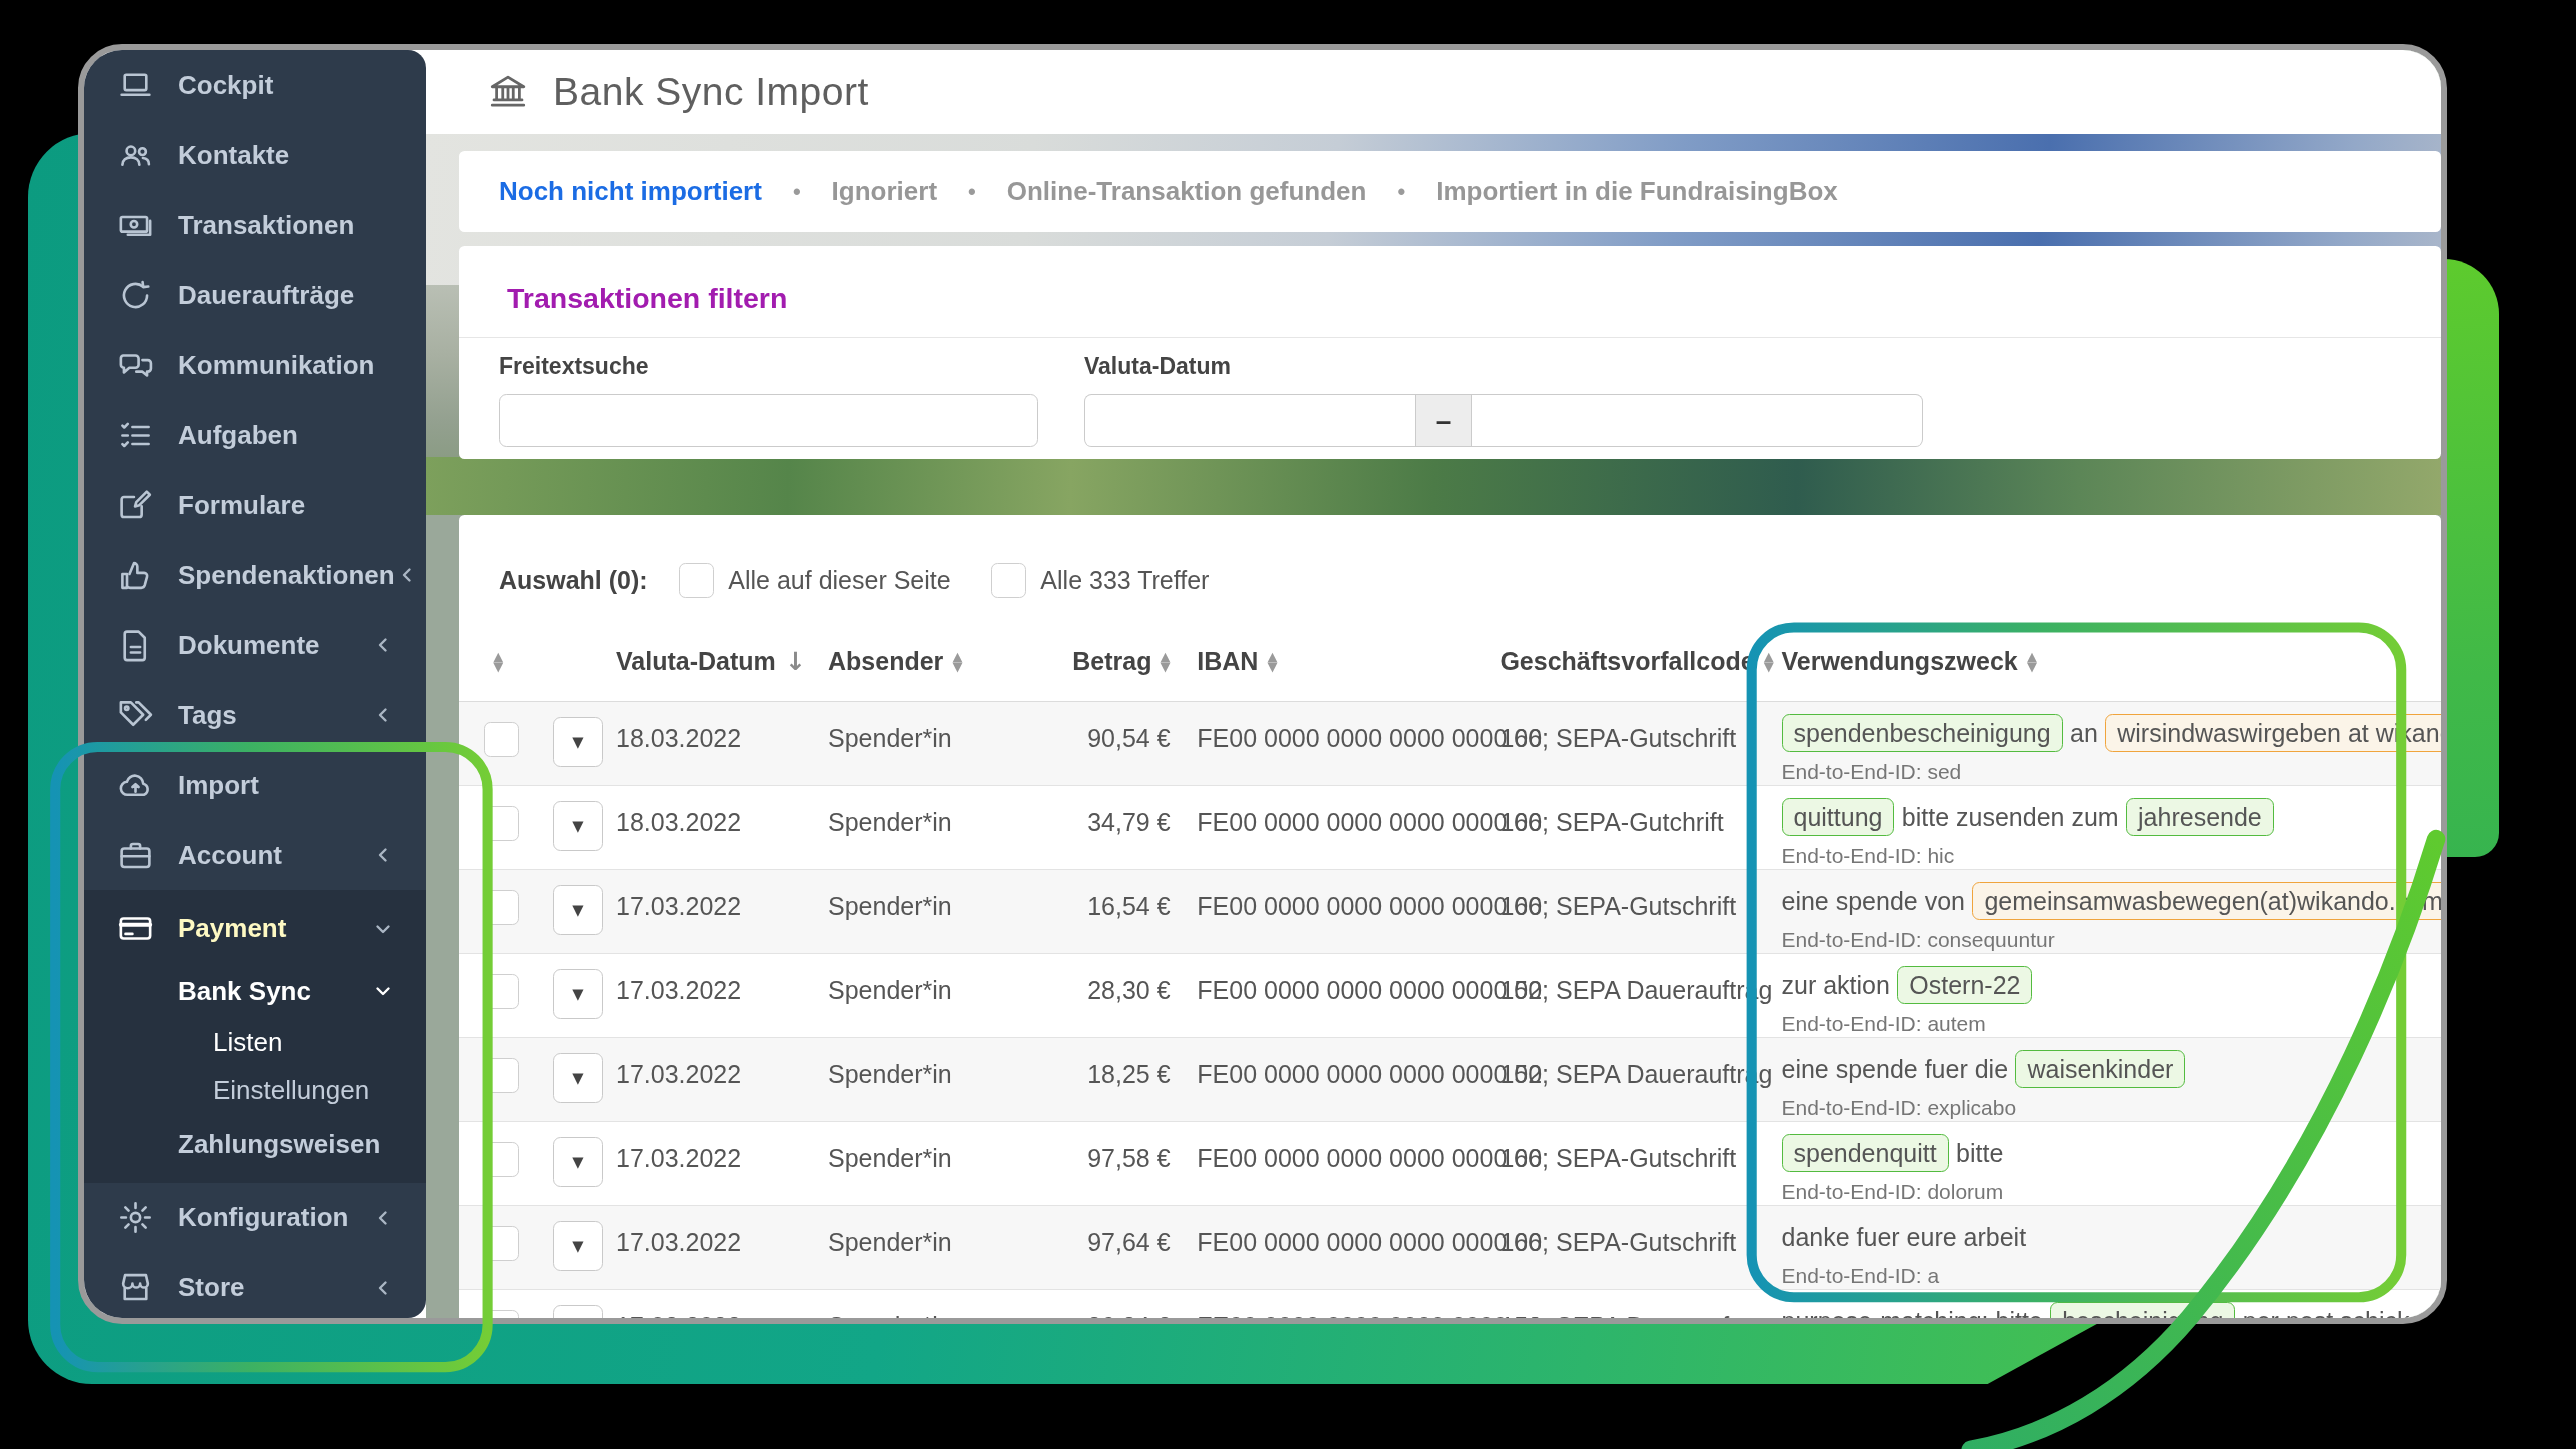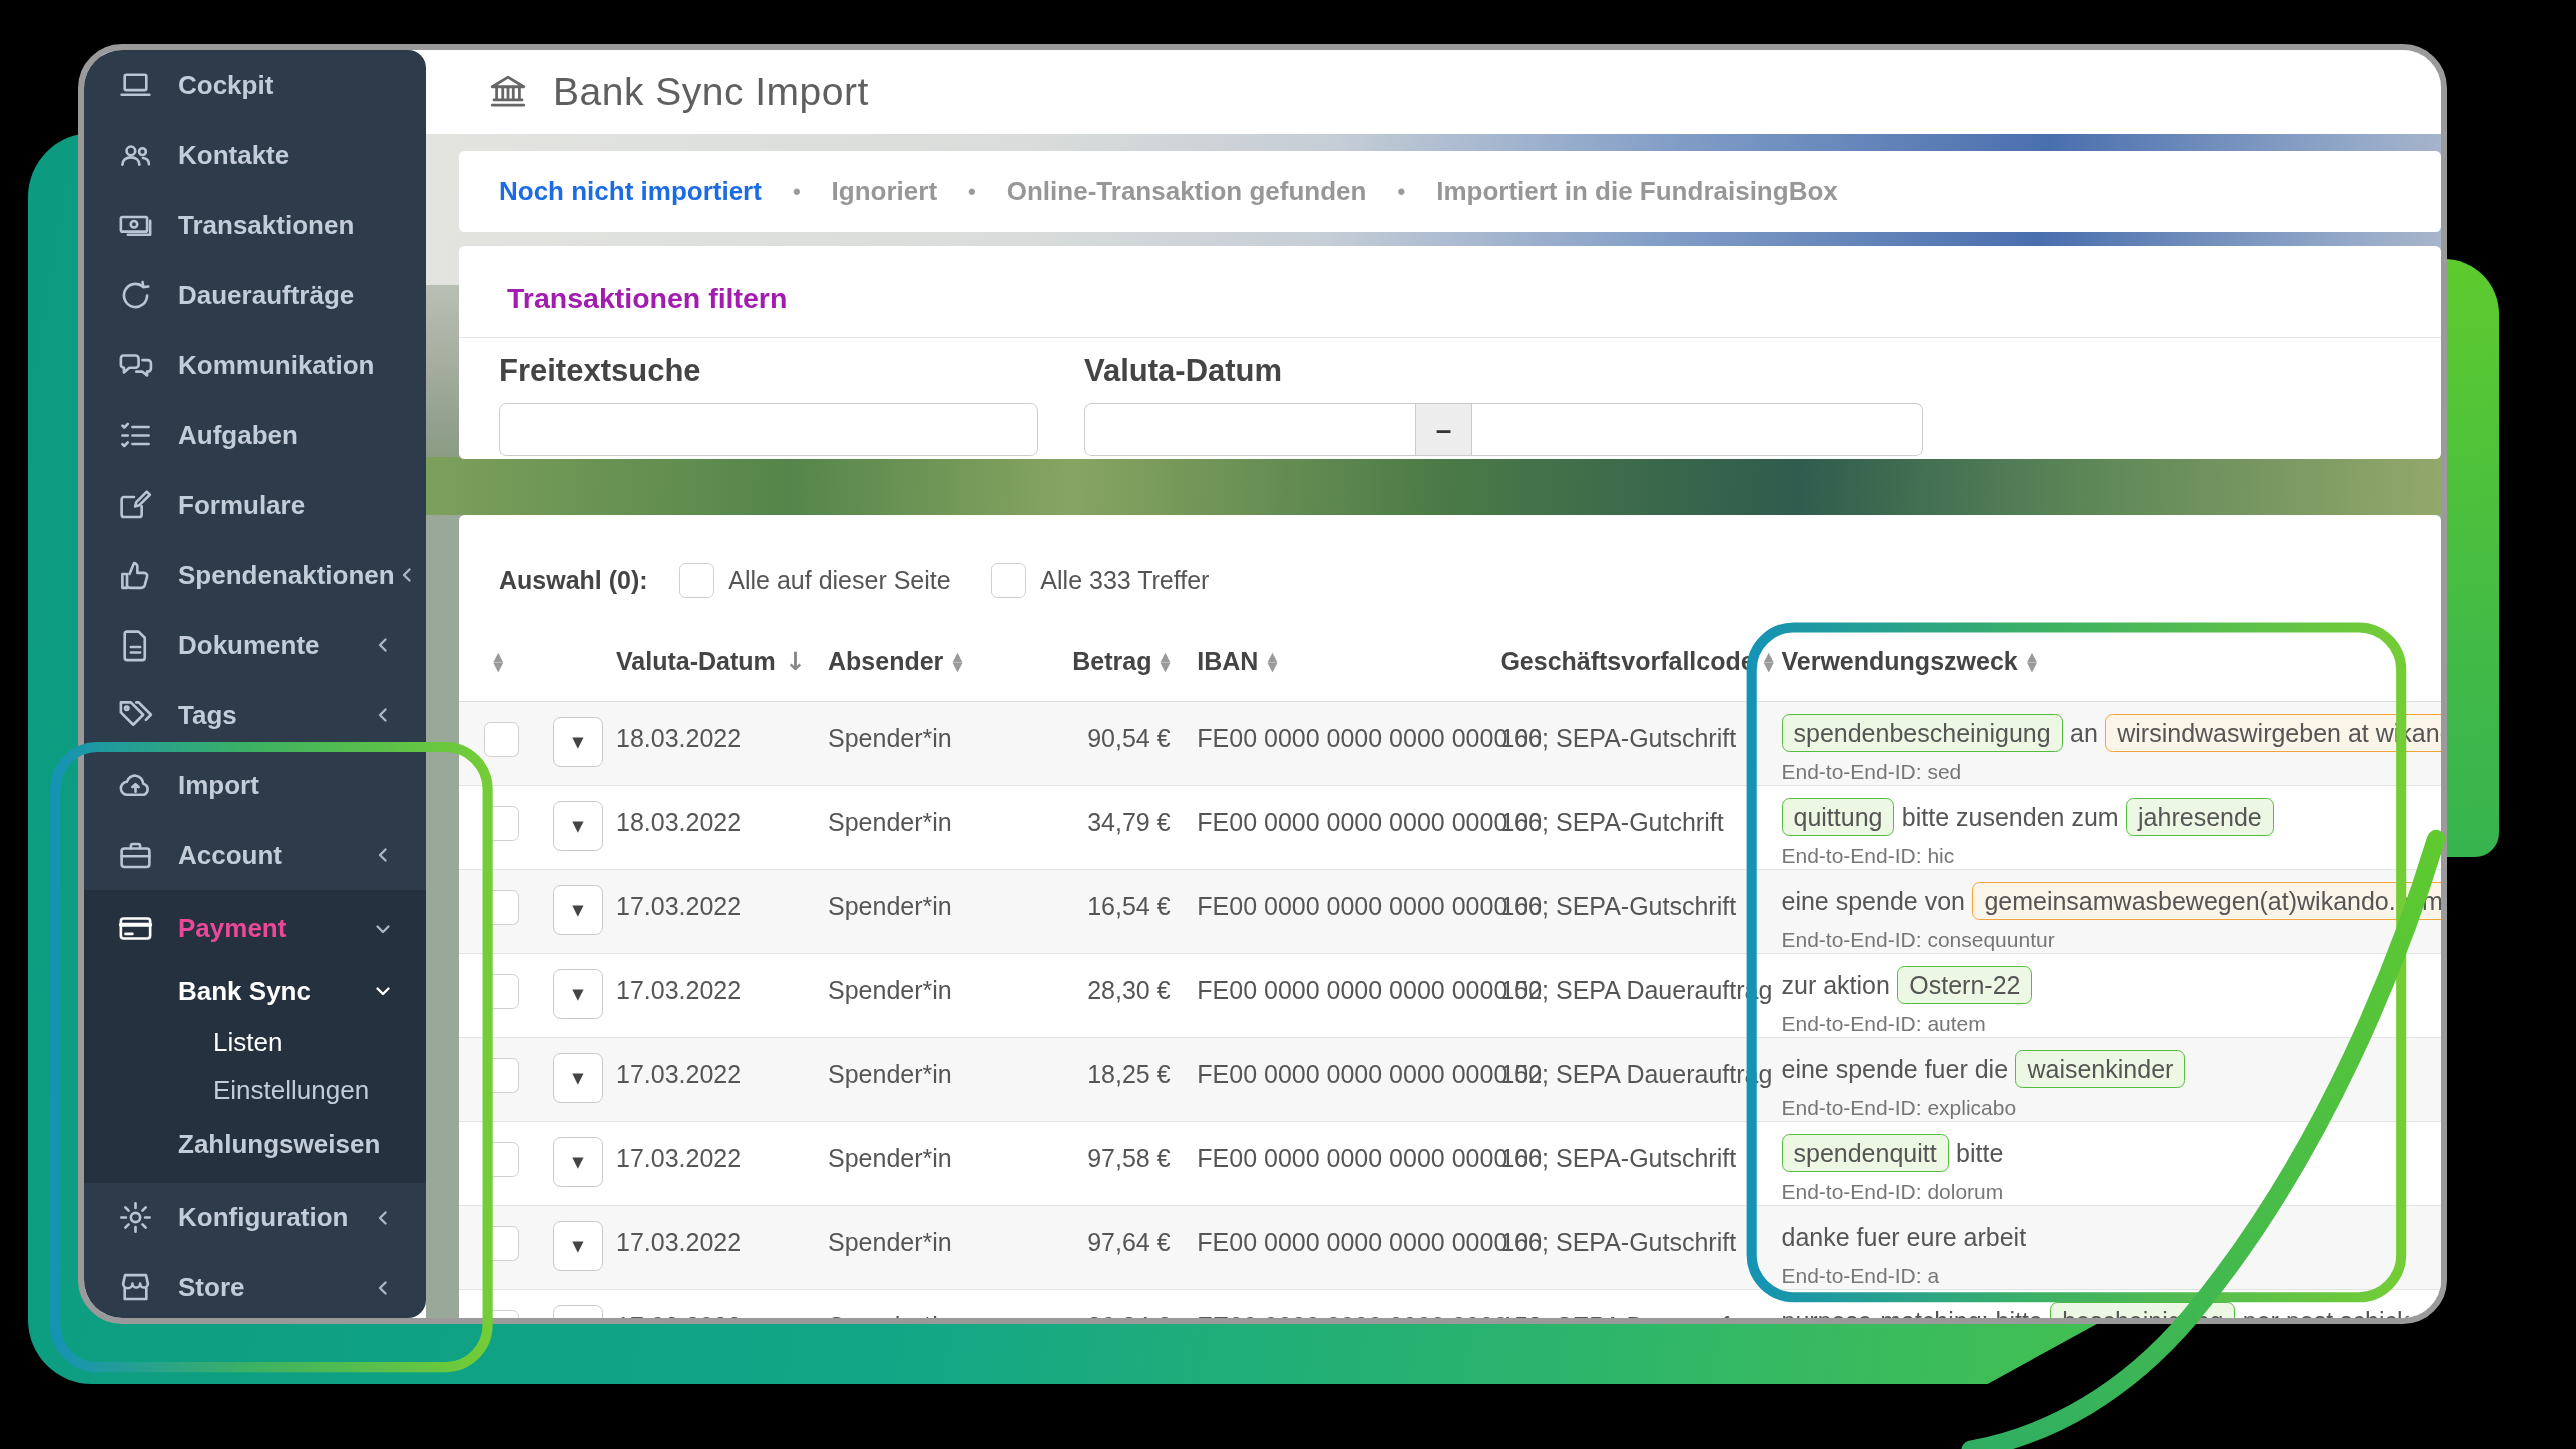--- a/index.html
+++ b/index.html
@@ -20,21 +20,21 @@
 
   
   .sidebar{width:342px;flex:0 0 342px;background:#2e3b4b;color:#c3cdda;font-size:26px;font-weight:600;border-radius:18px;}
   .snav{list-style:none;margin:0;padding:0;}
   .sitem{height:70px;display:flex;align-items:center;padding:0 31px 0 33px;position:relative;cursor:pointer;}
   .sitem .sicon{width:37px;height:37px;margin-right:24px;flex:0 0 37px;color:#b9c5d3;}
   .sitem .sicon svg{width:37px;height:37px;display:block;}
   .sitem .chev{margin-left:auto;width:24px;height:24px;color:#aab6c4;}
   .chev svg{width:24px;height:24px;display:block;}
   .payment-block{background:#26313f;padding:3.7px 0 9.2px 0;}
-  .sitem.parent{color:#ec4899;}
+  .sitem.parent{color:#fef9c3;}
   .sitem.parent .sicon{color:#fff;}
   .sub1{height:55px;display:flex;align-items:center;padding:0 31px 0 94px;color:#fff;cursor:pointer;}
   .sub2{height:48px;display:flex;align-items:center;padding:0 31px 0 129px;color:#c3cdda;font-weight:400;cursor:pointer;}
   .sub2.active{color:#fff;font-weight:400;}
   .sub1 .chev{margin-left:auto;color:#fff;}
   .sub1b{height:59px;display:flex;align-items:center;padding:0 31px 0 94px;color:#c3cdda;font-weight:600;cursor:pointer;}
 
   
   .content{flex:1;position:relative;background:#9aa89a;overflow:hidden;}
   .photo-sky{position:absolute;left:0;right:0;top:74px;height:161px;
@@ -54,21 +54,21 @@
   .tab{cursor:pointer;white-space:nowrap;}
   .tab.active{color:#1b6ce4;}
   .tabsep{margin:0 31px;color:#9a9a9a;font-size:22px;}
 
   .card-filter{left:33px;right:0;top:196px;height:213px;}
   .card-filter h3{margin:12px;padding:24px 40px 0 36px;font-size:28.5px;color:#a21caf;font-weight:700;}
   .fdivider{border:none;border-top:1.8px solid #e6e6e6;margin:22px 0 0 0;}
   .filter-row{display:flex;padding:0 40px;margin-top:14.7px;}
   .fcol1{width:539px;margin-right:46px;}
   .fcol2{display:flex;flex-direction:column;}
-  .flabel{font-size:31px;font-weight:700;color:#444;margin-bottom:14.7px;display:block;}
+  .flabel{font-size:23px;font-weight:700;color:#444;margin-bottom:14.7px;display:block;}
   .finput{height:53px;border:1.8px solid #cbcbcb;border-radius:7.4px;background:#fff;width:100%;box-sizing:border-box;font-size:24px;padding:0 13px;color:#444;}
   .rangewrap{display:flex;align-items:stretch;}
   .rinput1{width:331px;border-right:none;border-radius:7.4px 0 0 7.4px;}
   .rinput2{width:451px;border-left:none;border-radius:0 7.4px 7.4px 0;}
   .rsep{width:55px;background:#ededed;border:1.8px solid #cbcbcb;display:flex;align-items:center;justify-content:center;font-size:28px;color:#333;font-weight:700;}
 
   .card-table{left:33px;right:0;top:465px;height:883px;border-radius:5.5px 5.5px 0 0;}
   .selectbar{display:flex;align-items:center;padding:48px 0 24px 40px;font-size:25px;color:#555;}
   .sel-label{font-weight:700;color:#444;margin-right:31px;}
   .checkbox{width:33px;height:33px;border:1.8px solid #cfcfcf;border-radius:6.4px;background:#fff;display:inline-block;flex:0 0 33px;cursor:pointer;}

